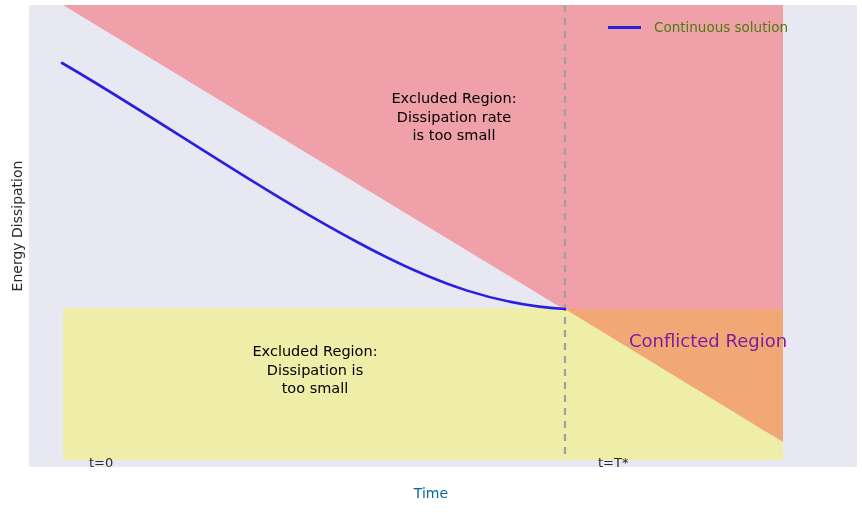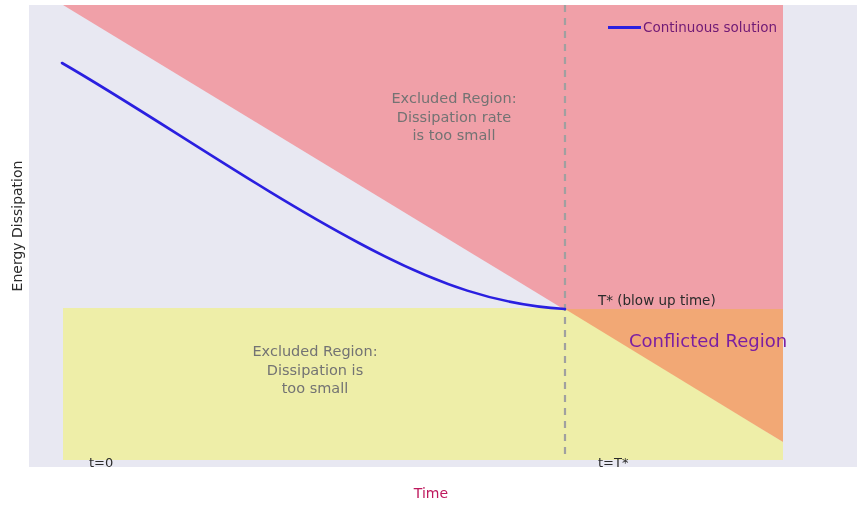--- a/index.html
+++ b/index.html
@@ -32,21 +32,21 @@
     top: 0;
     width: 828px;
     height: 462px;
     display: block;
   }
   
   .annot {
     position: absolute;
     font-size: 14.5px;
     line-height: 1.28;
-    color: #737373;
+    color: #000000;
     white-space: pre;
     text-align: center;
     pointer-events: none;
   }
   #annot-excluded-rate {
     left: 345px;
     top: 84px;
     width: 160px;
     transform: translateX(-50%);
     margin-left: 80px;
@@ -86,43 +86,43 @@
   #tick-t0 { left: 60px; top: 450px; }
   #tick-tstar { left: 569px; top: 450px; text-decoration: underline; }
   
   #xlabel {
     position: absolute;
     left: 0;
     top: 485px;
     width: 862px;
     text-align: center;
     font-size: 14px;
-    color: #be185d;
+    color: #0369a1;
   }
   #ylabel {
     position: absolute;
     left: -83px;
     top: 218px;
     width: 200px;
     text-align: center;
     font-size: 14px;
     color: #2b2b2b;
     transform: rotate(-90deg);
     transform-origin: 50% 50%;
   }
   
   #legend {
     position: absolute;
     left: 579px;
     top: 14px;
     display: flex;
     align-items: center;
-    gap: 2px;
+    gap: 13px;
     font-size: 13.5px;
-    color: #701a75;
+    color: #4d7c0f;
   }
   #legend-swatch {
     display: block;
     width: 33px;
     height: 3px;
     background: #2a1fe0;
   }
 </style>
 </head>
 <body>
@@ -147,21 +147,20 @@
     <div class="annot" id="annot-excluded-rate">Excluded Region:
 Dissipation rate
 is too small</div>
 
     <div class="annot" id="annot-excluded-diss">Excluded Region:
 Dissipation is
 too small</div>
 
     <div id="annot-conflicted">Conflicted Region</div>
 
-    <div id="annot-tstar">T* (blow up time)</div>
 
     <div class="tick-label" id="tick-t0">t=0</div>
 
     <div class="tick-label" id="tick-tstar">t=T*</div>
 
     <div id="legend">
       <span id="legend-swatch"></span>
       <span>Continuous solution</span>
     </div>
 

